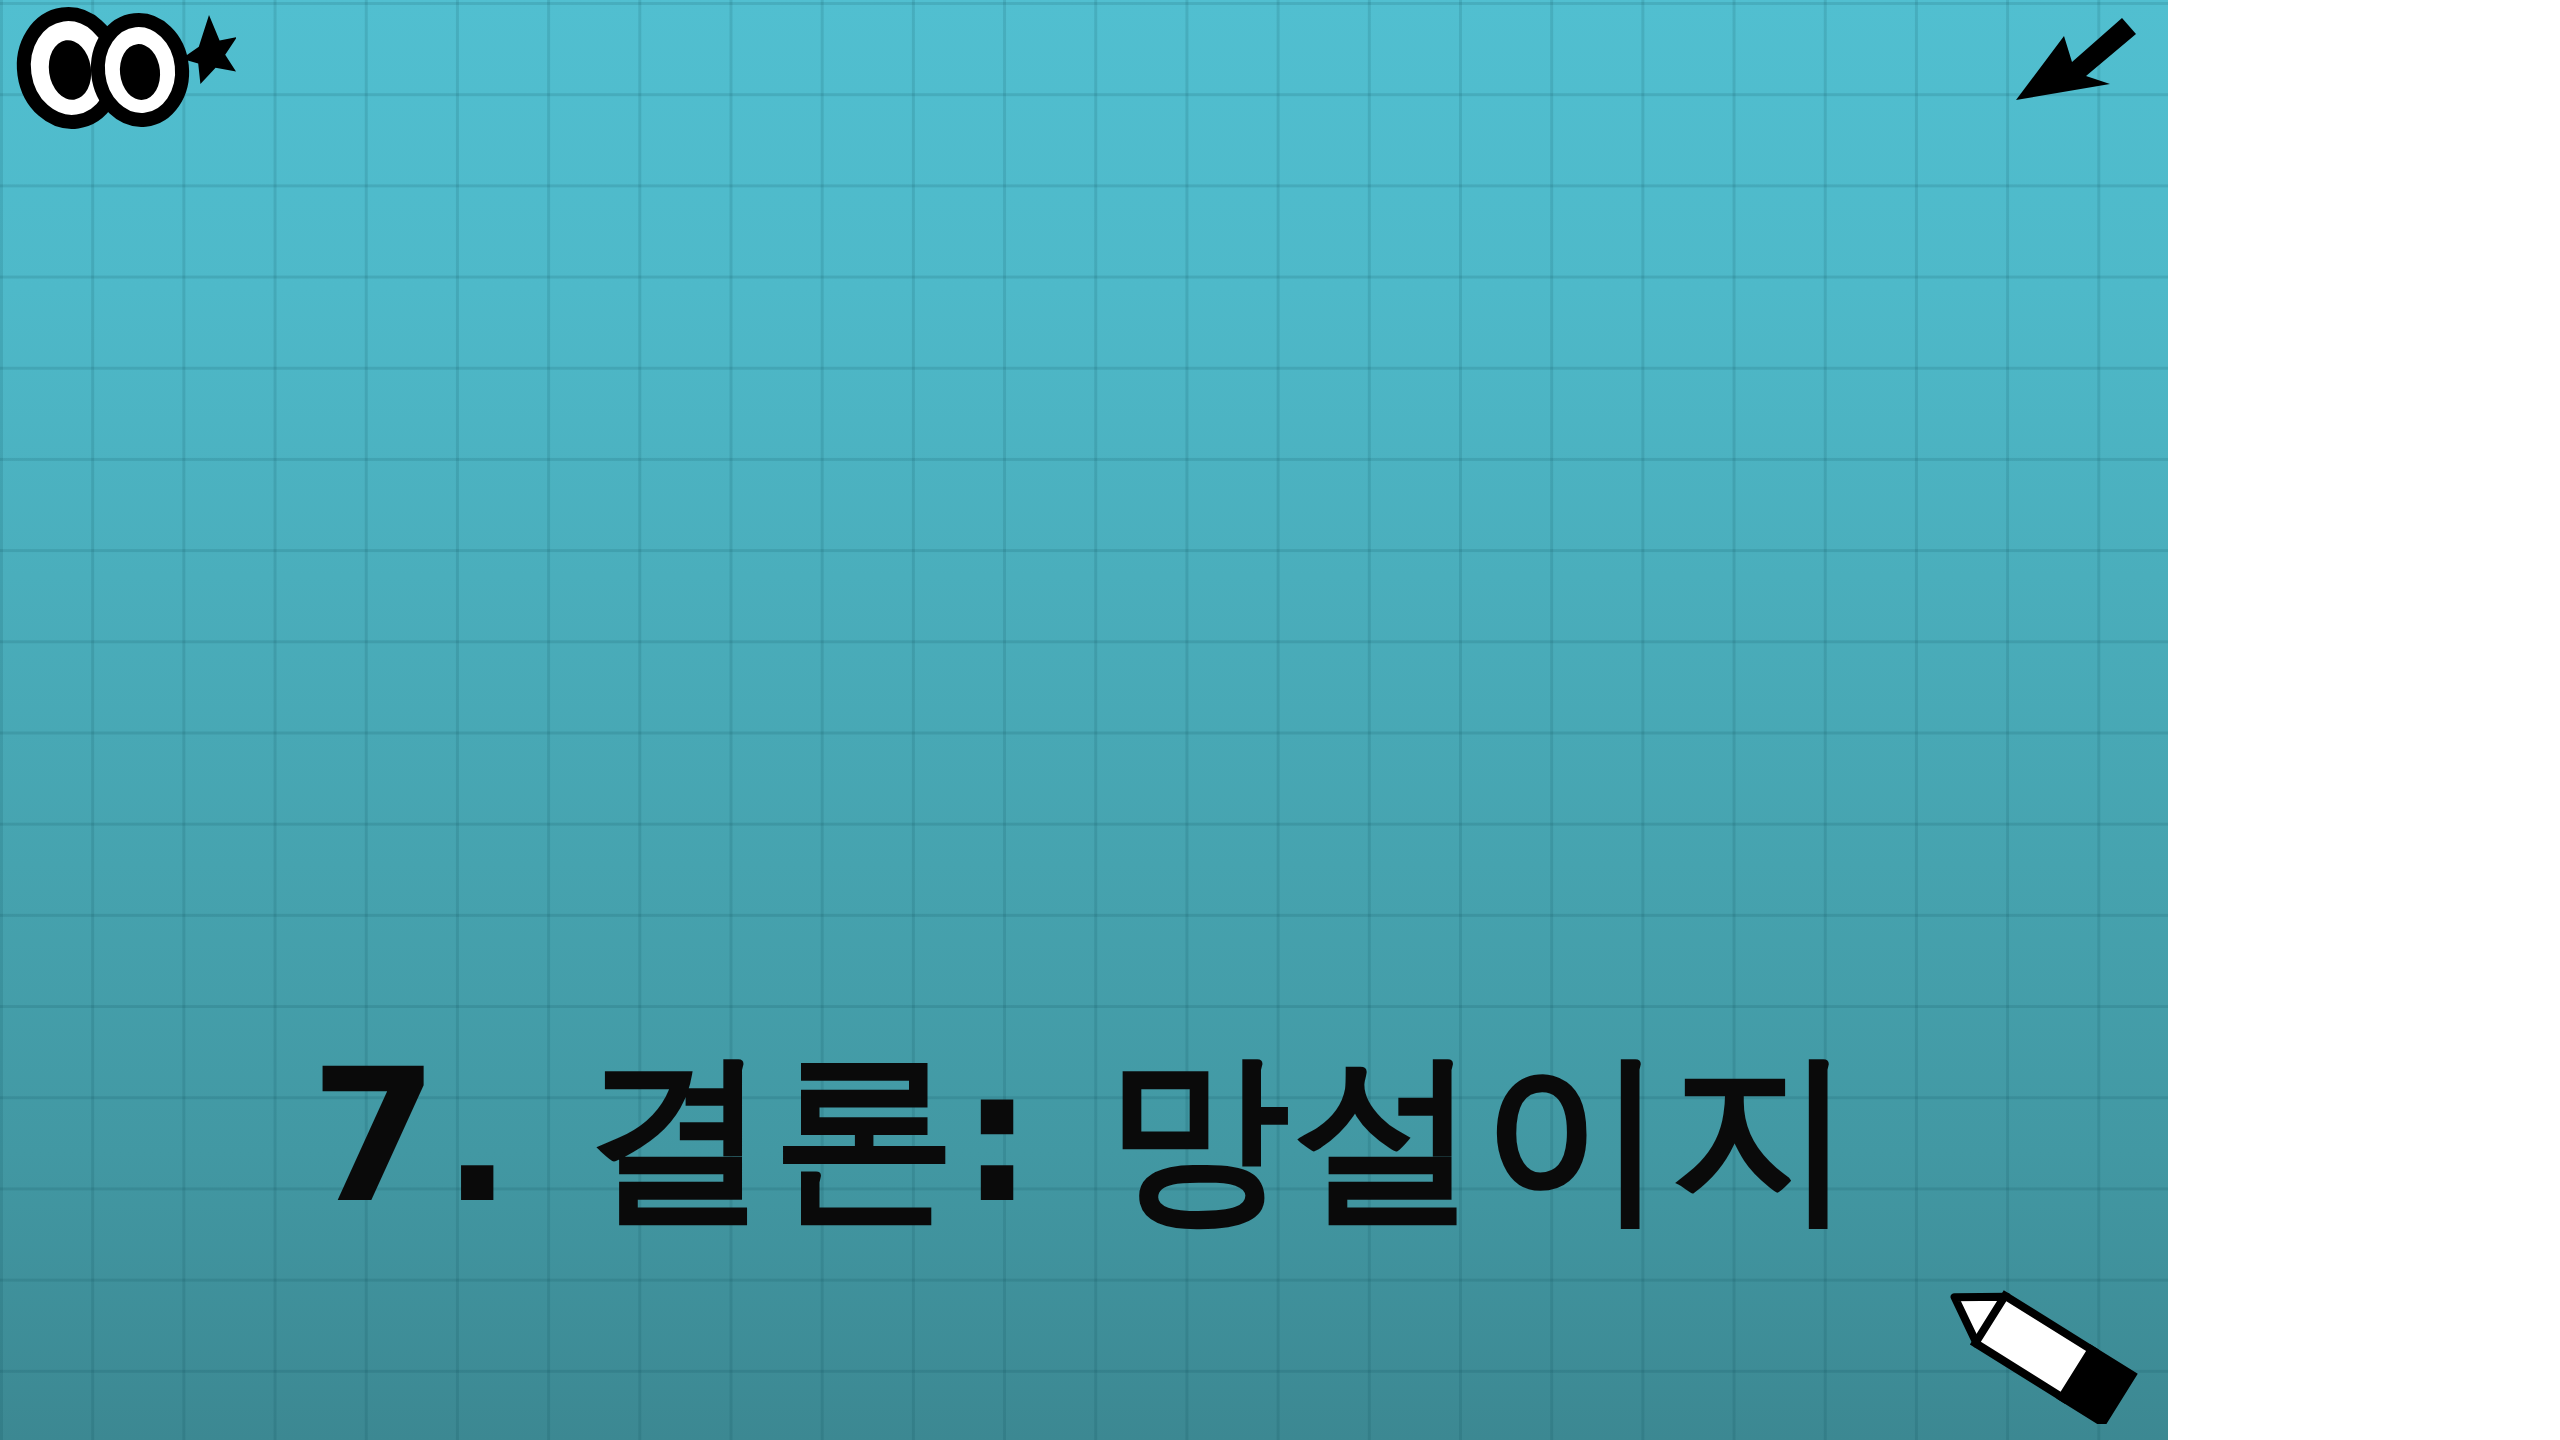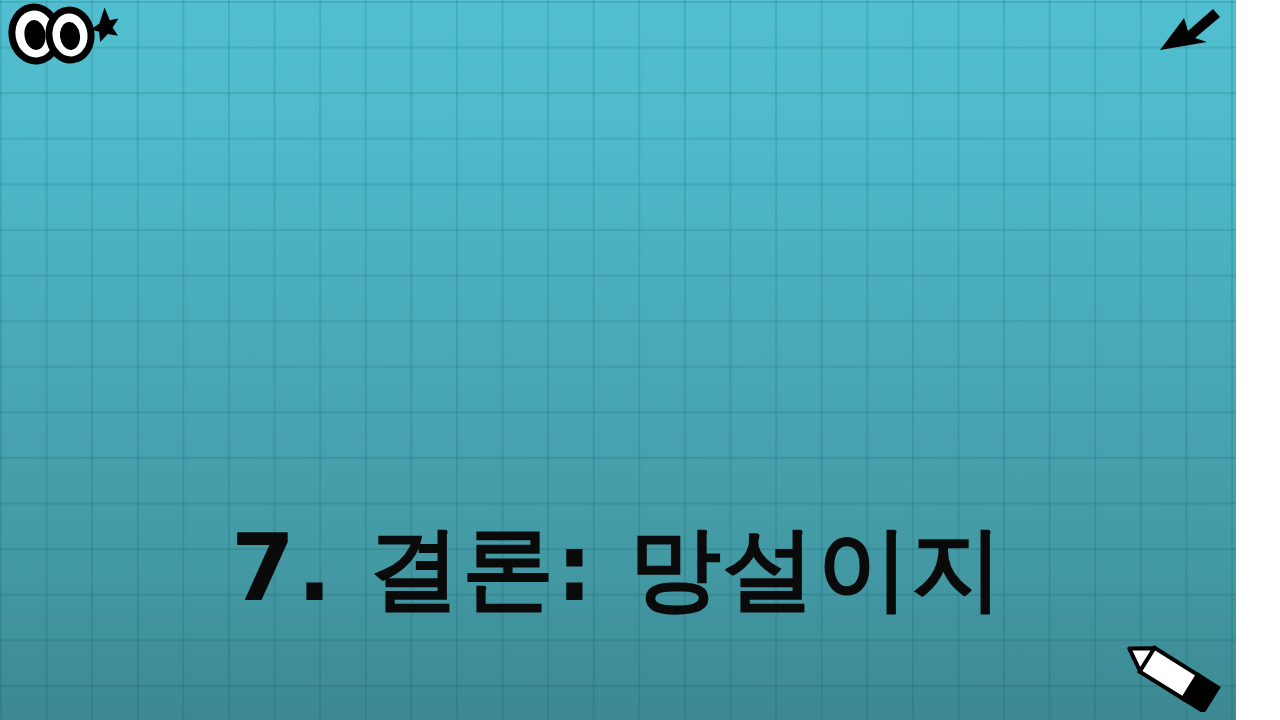--- a/index.html
+++ b/index.html
@@ -10,21 +10,21 @@
   body {
     width: 1280px;
     height: 720px;
     overflow: hidden;
     font-family: "Liberation Sans", sans-serif;
   }
 
   
   #slide {
     position: relative;
-    width: 1236px;
+    width: 1084px;
     height: 720px;
     overflow: hidden;
     background-color: #4FBCCE;
   }
 
   
   #bg-gradient {
     position: absolute;
     inset: 0;
     background-image: linear-gradient(to bottom,

